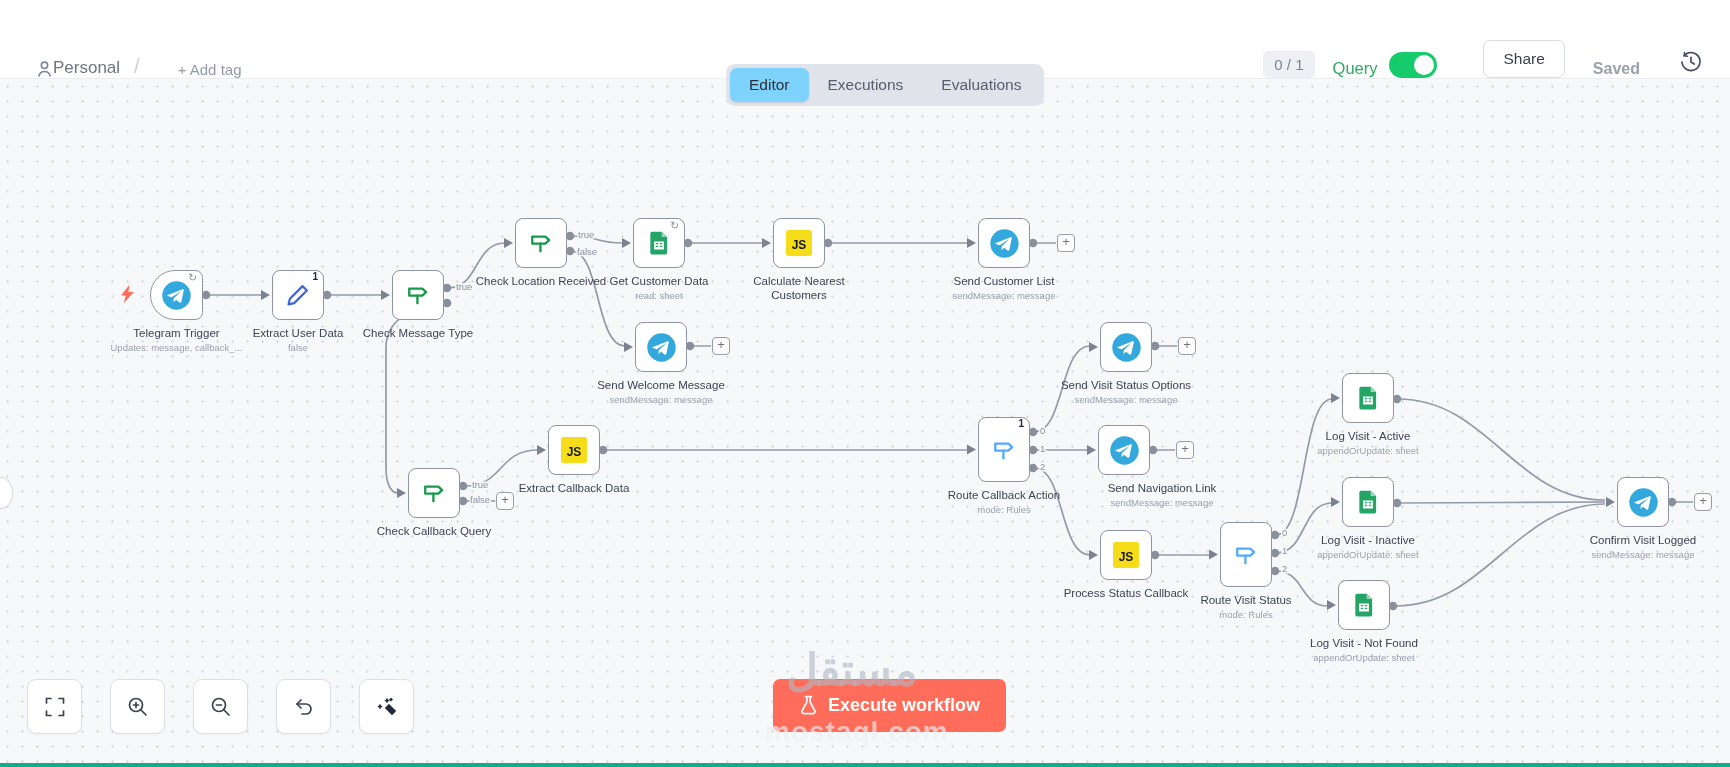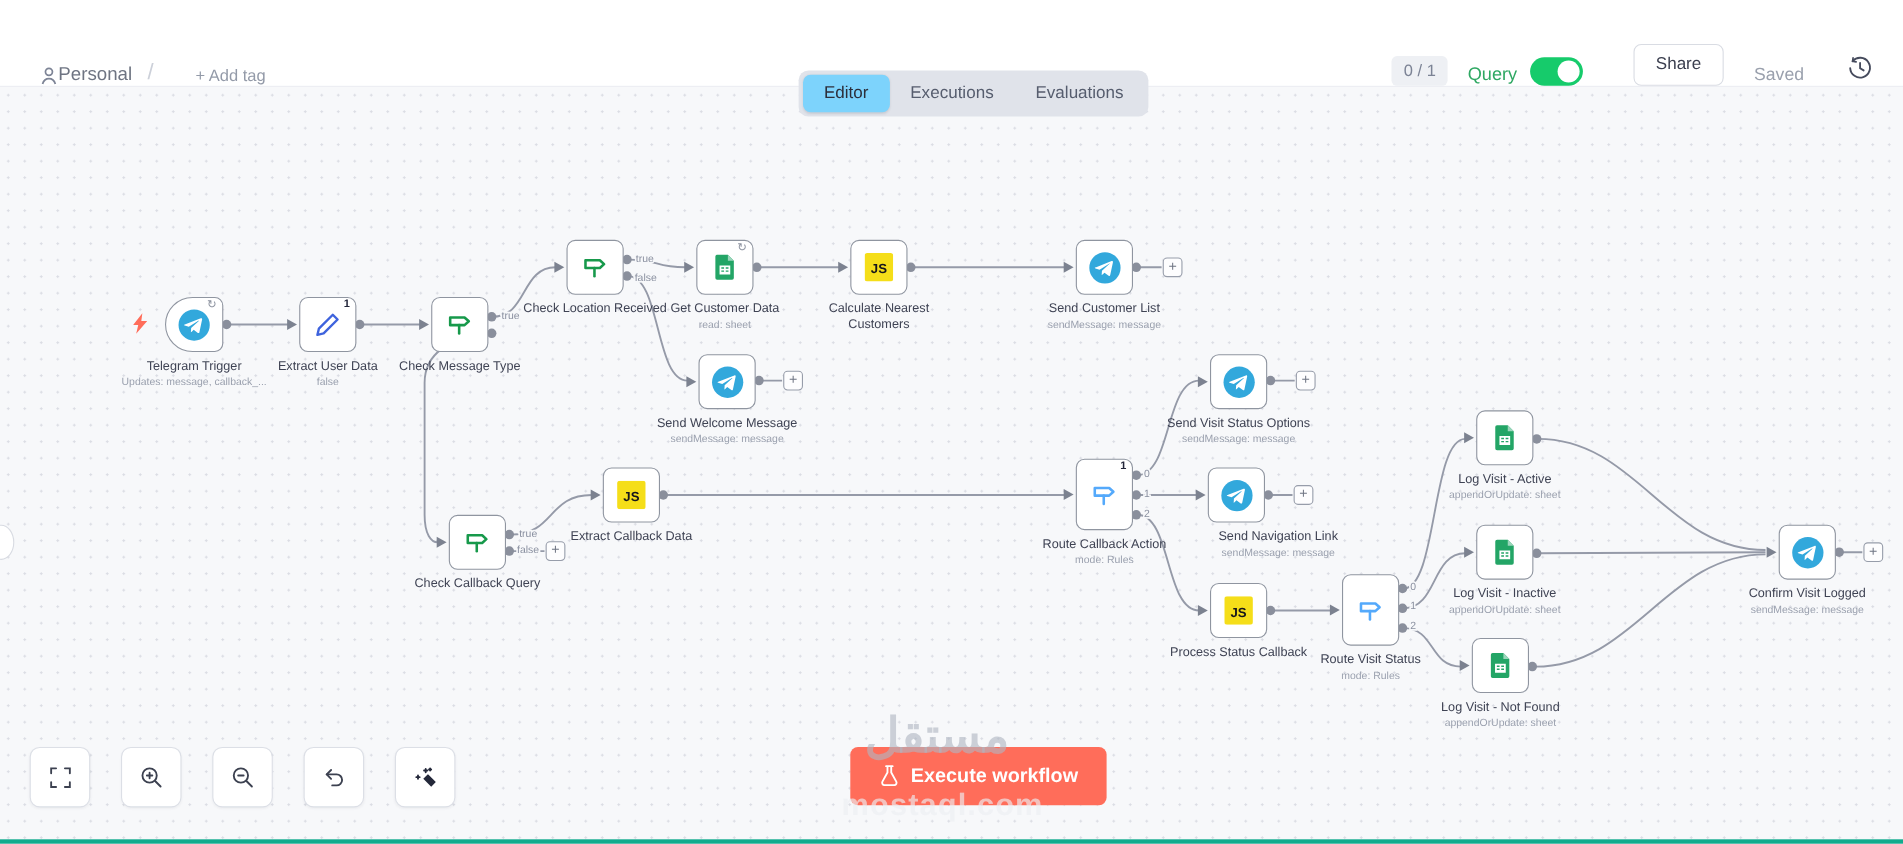--- a/index.html
+++ b/index.html
@@ -9,21 +9,21 @@
   .crumb{font-size:17px;color:#6e7482;display:flex;align-items:center;gap:8px;}
   .slash{color:#ccd0d9;font-size:20px;margin:0 14px;font-weight:300;}
   .wf-title{font-size:19px;color:#32343f;}
   .addtag{font-size:15px;color:#939aa8;margin-left:24px;cursor:pointer;}
   .spacer{flex:1;}
   .cntbadge{background:#eef0f4;border-radius:5px;padding:5px 11px;font-size:15px;color:#7c8395;}
   .activetxt{margin-left:18px;font-size:16.5px;font-weight:500;}
   .toggle{margin-left:12px;width:48px;height:26px;border-radius:13px;position:relative;cursor:pointer;}
   .knob{position:absolute;top:3px;right:3px;width:20px;height:20px;border-radius:50%;background:#fff;}
   .sharebtn{margin-left:46px;background:#fff;border:1px solid #d9dce3;border-radius:7px;padding:9px 19px;font-size:15.5px;color:#3a3e4e;cursor:pointer;font-family:inherit;}
-  .savedtxt{margin-left:28px;font-size:16px;color:#9aa0ad;}
+  .savedtxt{margin-left:28px;font-size:16px;color:#9aa0ad;font-weight:bold;}
   .histbtn{margin-left:38px;margin-right:26px;background:none;border:none;cursor:pointer;padding:2px;}
   
   .tabs{position:absolute;left:726px;top:64px;z-index:40;background:#e0e3ea;border-radius:9px;padding:4px;display:flex;align-items:center;}
   .tab{padding:8px 19px;font-size:15.5px;color:#565d6e;border-radius:7px;cursor:pointer;white-space:nowrap;}
   .tab.active{background:#7dd3fc;color:#2c2e3a;box-shadow:0 1px 2px rgba(40,44,60,.12);}
   
   .canvas{position:absolute;left:0;top:79px;width:1730px;height:688px;background-color:#f7f8fa;background-image:radial-gradient(#dadce3 1.1px,transparent 1.2px);background-size:15px 15px;z-index:1;}
   #edges{position:absolute;left:0;top:0;width:1730px;height:767px;z-index:2;pointer-events:none;}
   .node{position:absolute;background:#fff;border:1.7px solid #8f95a0;border-radius:8px;display:flex;align-items:center;justify-content:center;box-sizing:border-box;z-index:5;cursor:pointer;}
   .node.trigger{border-radius:26px 8px 8px 26px;}

